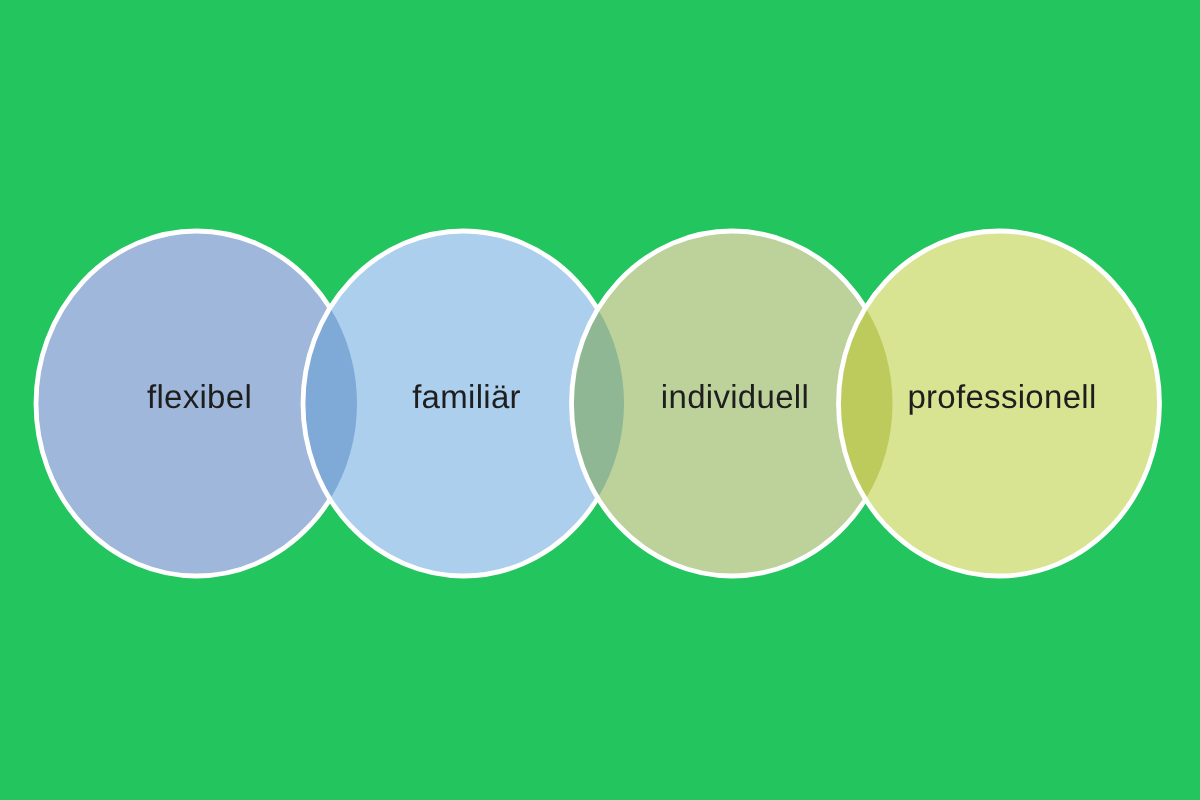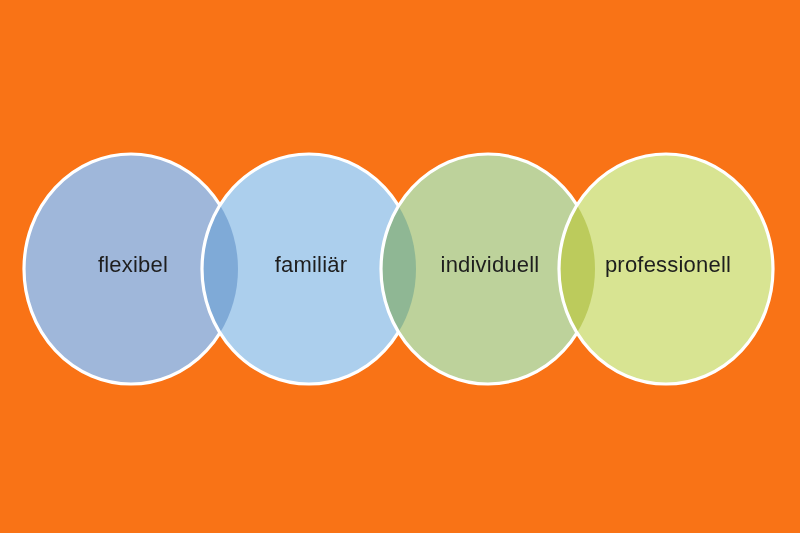--- a/index.html
+++ b/index.html
@@ -4,21 +4,21 @@
 <style>
   html, body {
     margin: 0;
     padding: 0;
     background: #ffffff;
   }
   .stage {
     position: relative;
     width: 800px;
     height: 533px;
-    background: #f97316;
+    background: #22c55e;
     overflow: hidden;
     font-family: "Liberation Sans", "DejaVu Sans", sans-serif;
   }
   svg.venn {
     display: block;
     width: 800px;
     height: 533px;
   }
   svg.venn text {
     font-family: "Liberation Sans", "DejaVu Sans", sans-serif;

